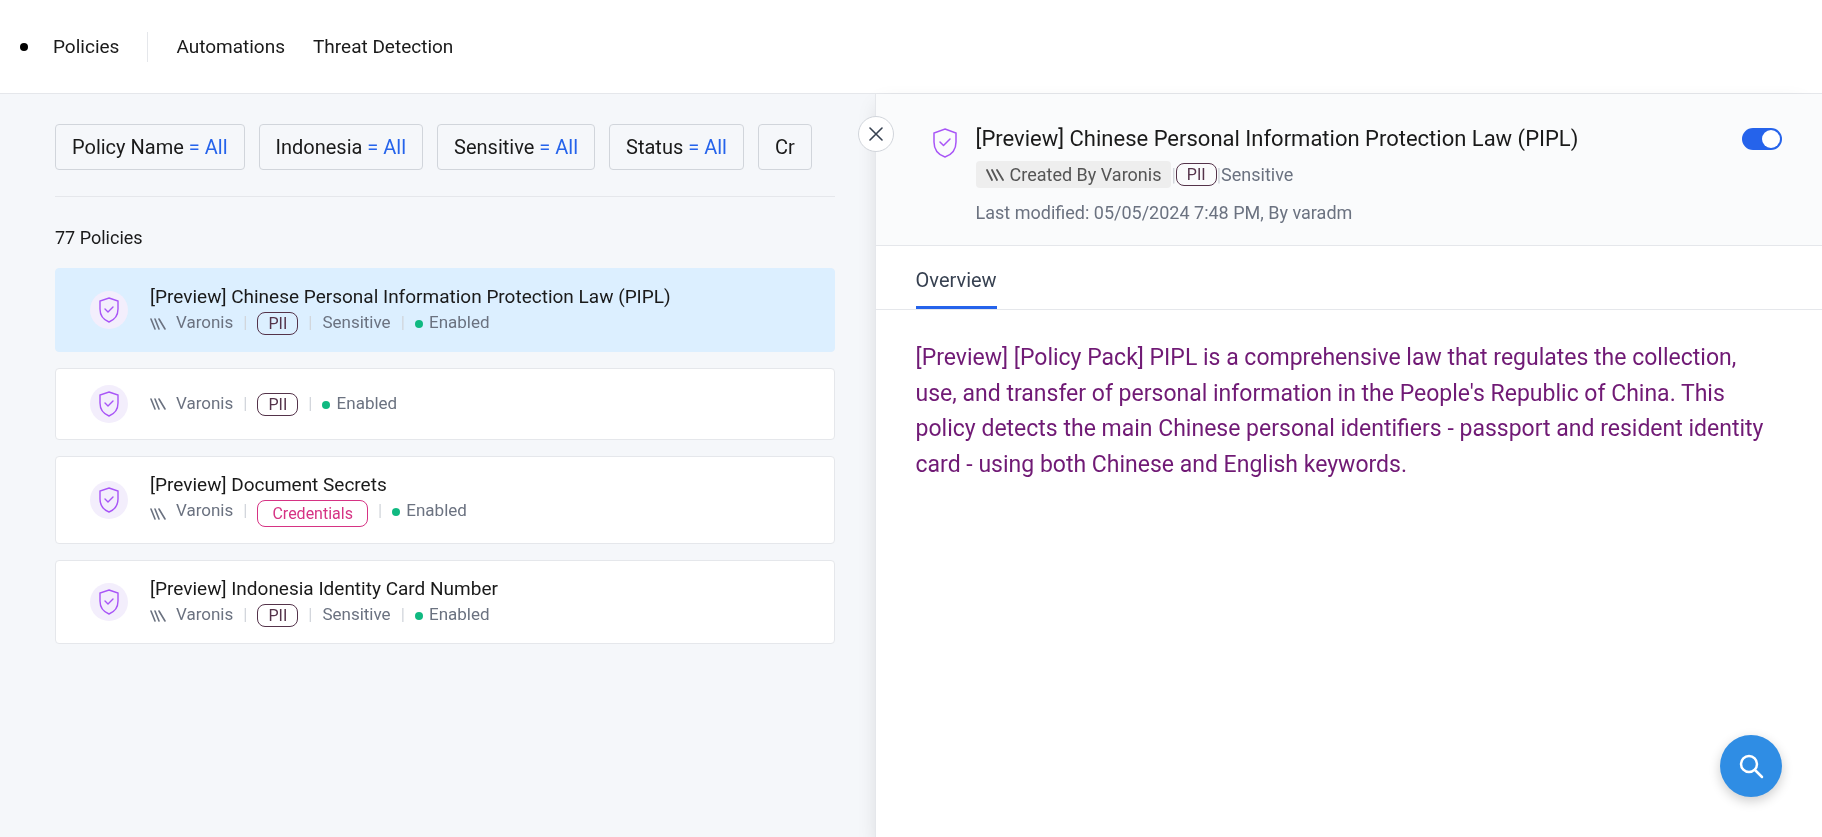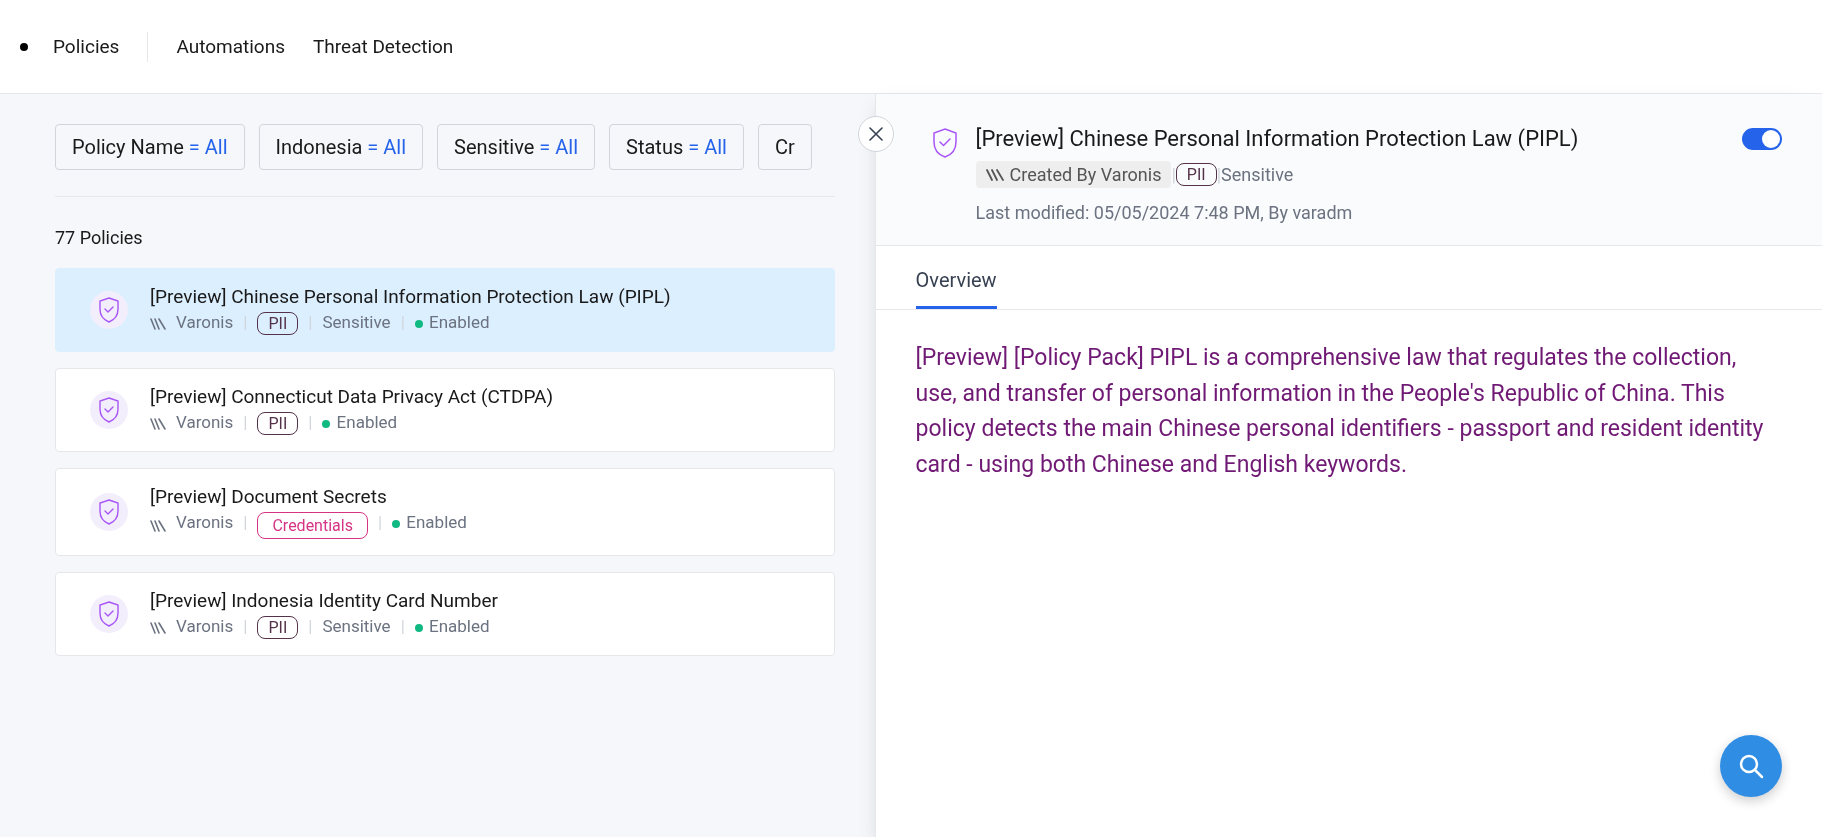--- a/index.html
+++ b/index.html
@@ -366,21 +366,20 @@
           </div>
         </div>
         <div class="policy-card">
           <div class="shield-icon-circle">
             <svg width="22" height="26" viewBox="0 0 22 26">
               <path d="M11 1 L20 4 V12 C20 19 16 23 11 25 C6 23 2 19 2 12 V4 Z" fill="none" stroke="#a855f7" stroke-width="1.4"></path>
               <path d="M7 12 L10 15 L15 10" fill="none" stroke="#a855f7" stroke-width="1.4" stroke-linecap="round" stroke-linejoin="round"></path>
             </svg>
           </div>
           <div class="content">
-            <div class="policy-title">[Preview] Connecticut Data Privacy Act (CTDPA)</div>
             <div class="policy-meta">
               <span class="varonis-icon">
                 <svg width="16" height="12" viewBox="0 0 16 12">
                   <path d="M1 1 L5 11 M5 1 L9 11 M9 1 L15 11" stroke="#6b7280" stroke-width="1.6" fill="none" stroke-linecap="round"></path>
                 </svg>
               </span>
               <span>Varonis</span>
               <span class="meta-sep">|</span>
               <span class="tag">PII</span>
               <span class="meta-sep">|</span>

